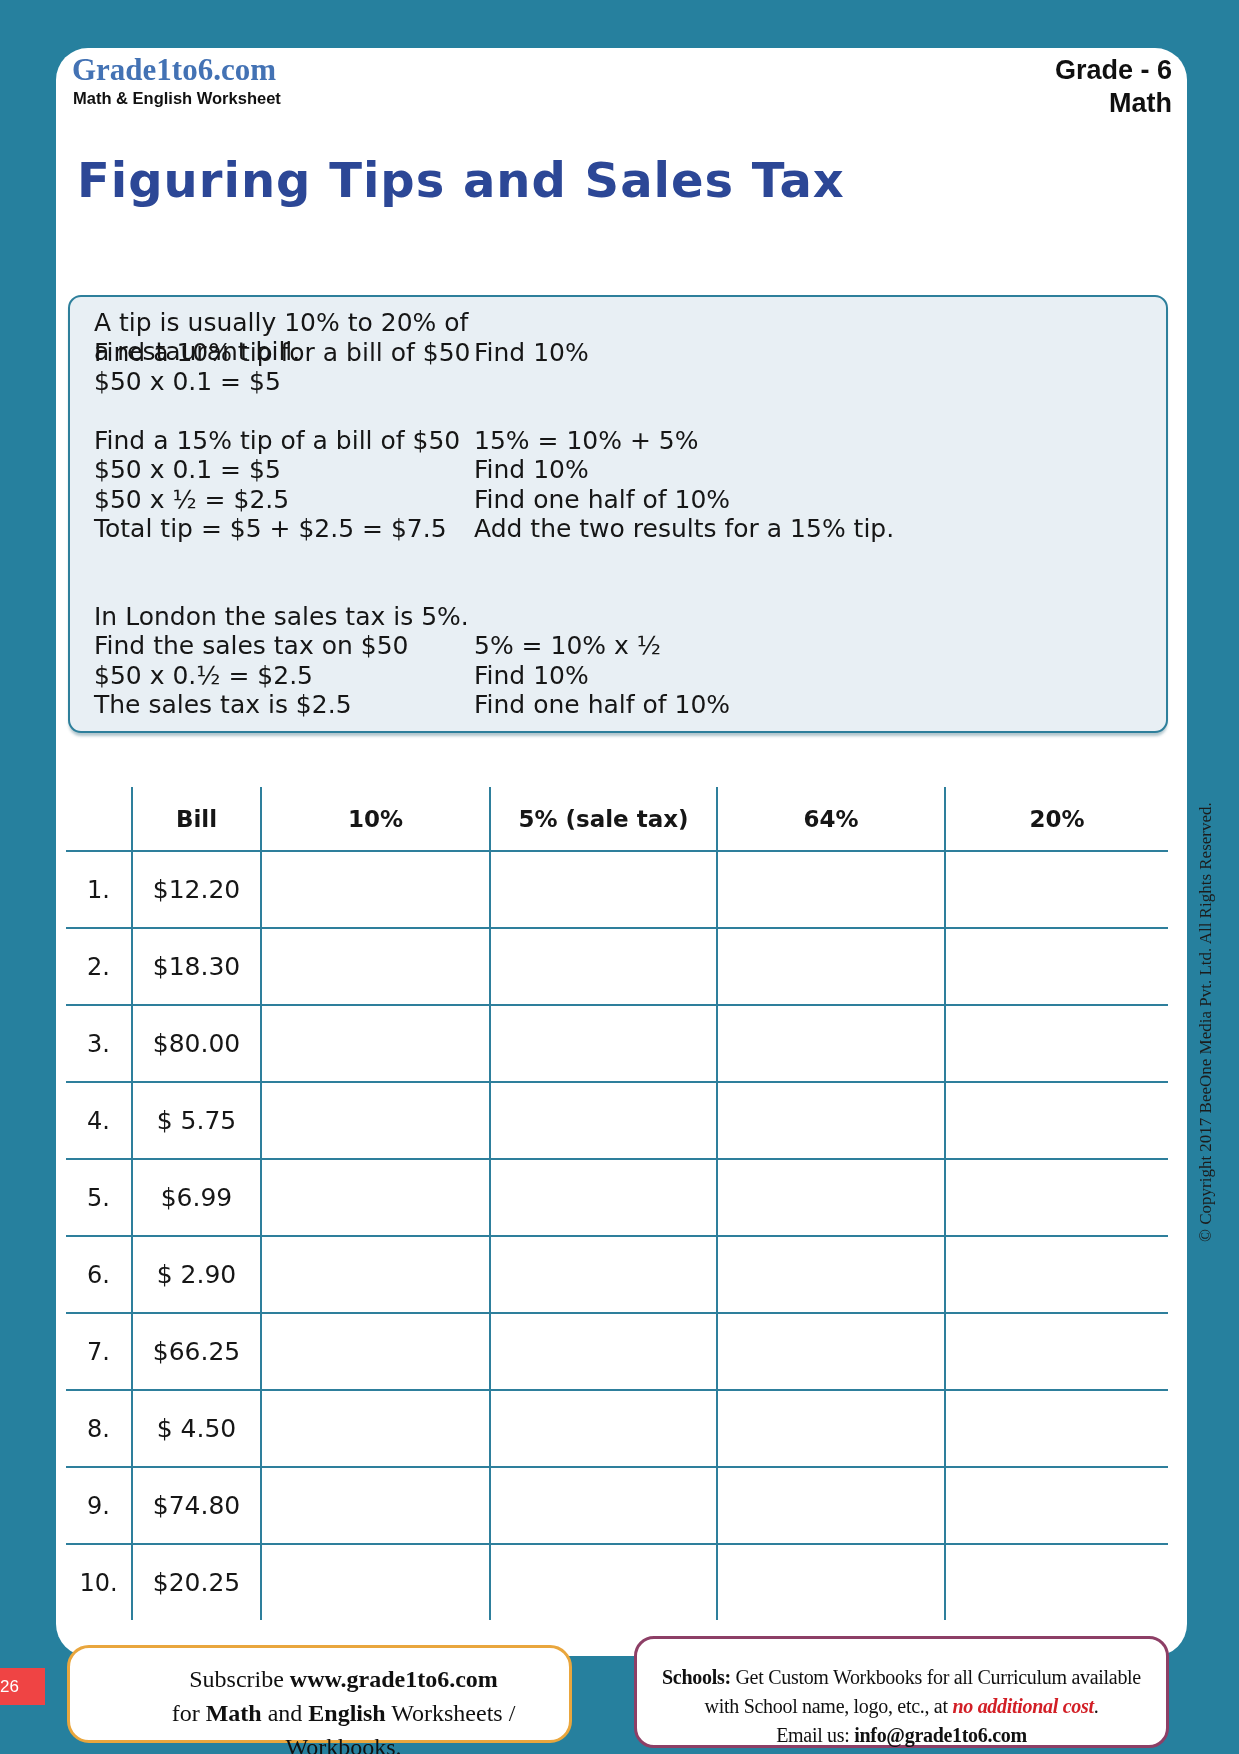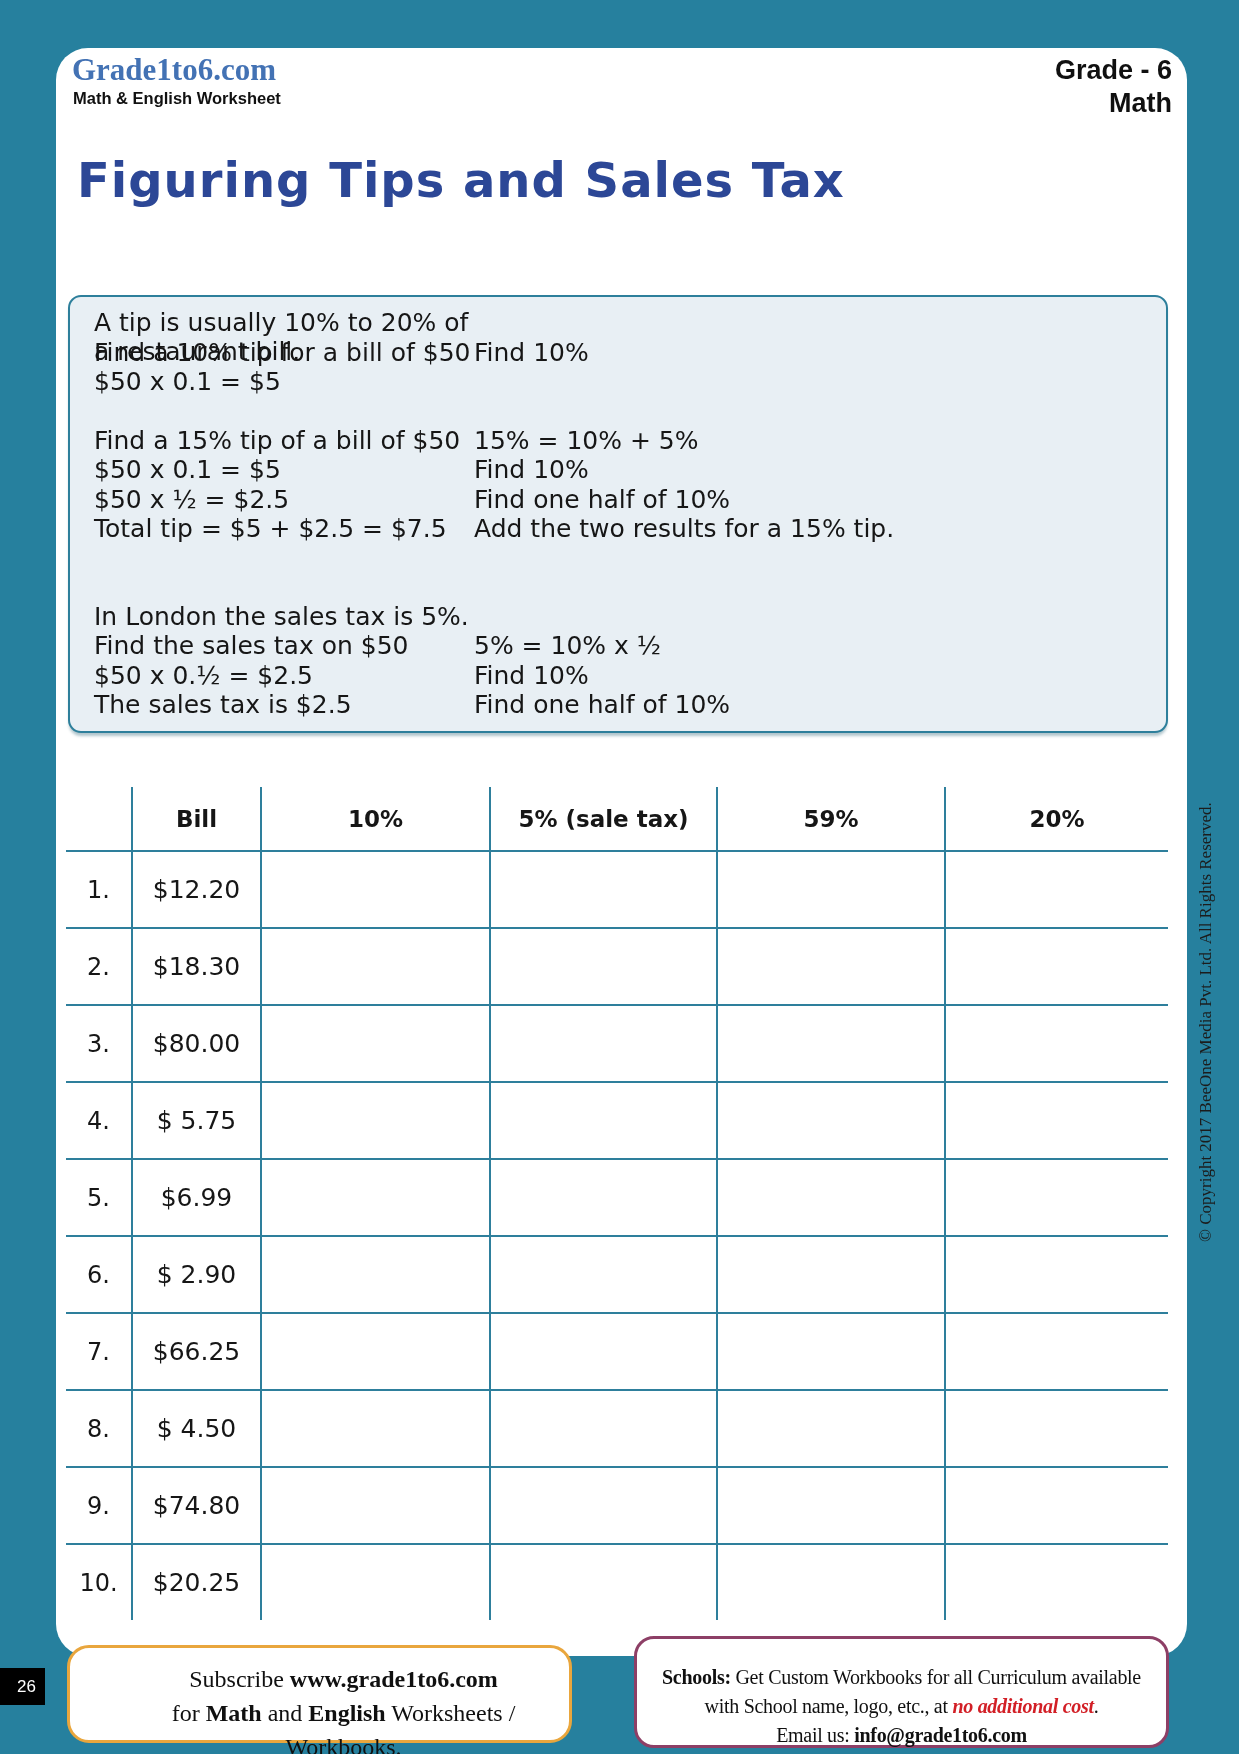--- a/index.html
+++ b/index.html
@@ -40,22 +40,22 @@
   .th{font-weight:bold;font-size:23px;}
   .num-cell{font-size:24px;}
   .bill-cell{font-size:25px;}
 
   
   .copyright{position:absolute;left:1196px;top:1242px;white-space:nowrap;
       transform:rotate(-90deg);transform-origin:left top;
       font-family:"Liberation Serif",serif;font-size:17px;color:#1c1c1c;}
 
   
-  .page-tab{position:absolute;left:0;top:1668px;width:45px;height:37px;background:#000000;
-      color:#fff;font-size:17px;line-height:37px;text-align:right;padding-right:9px;box-sizing:border-box;}
+  .page-tab{position:absolute;left:0;top:1668px;width:45px;height:37px;background:#ef4444;
+      color:#fff;font-size:17px;line-height:37px;padding-right:9px;box-sizing:border-box;}
   .sub-box{position:absolute;left:67px;top:1645px;width:505px;height:98px;box-sizing:border-box;
       background:#fff;border:3px solid #e9a63d;border-radius:22px;
       font-family:"Liberation Serif",serif;font-size:24px;color:#101010;
       text-align:center;padding-top:14px;line-height:34px;padding-left:48px;}
   .sch-box{position:absolute;left:634px;top:1636px;width:535px;height:112px;box-sizing:border-box;
       background:#fff;border:3.5px solid #8d3f66;border-radius:20px;
       font-family:"Liberation Serif",serif;font-size:20px;letter-spacing:-0.3px;color:#101010;
       text-align:center;padding-top:24px;line-height:29px;}
   .b{font-weight:bold;}
   .red-em{font-weight:bold;font-style:italic;color:#d21f26;}
@@ -133,21 +133,21 @@
         <span>Find one half of 10%</span>
       </div>
   </div>
 
   <div class="qtable">
 
     <div class="tcell th"></div>
     <div class="tcell th vline">Bill</div>
     <div class="tcell th vline">10%</div>
     <div class="tcell th vline">5% (sale tax)</div>
-    <div class="tcell th vline">59%</div>
+    <div class="tcell th vline">64%</div>
     <div class="tcell th vline">20%</div>
 
     <div class="tcell num-cell hline">1.</div>
     <div class="tcell bill-cell vline hline">$12.20</div>
     <div class="tcell vline hline"></div>
     <div class="tcell vline hline"></div>
     <div class="tcell vline hline"></div>
     <div class="tcell vline hline"></div>
 
     <div class="tcell num-cell hline">2.</div>

